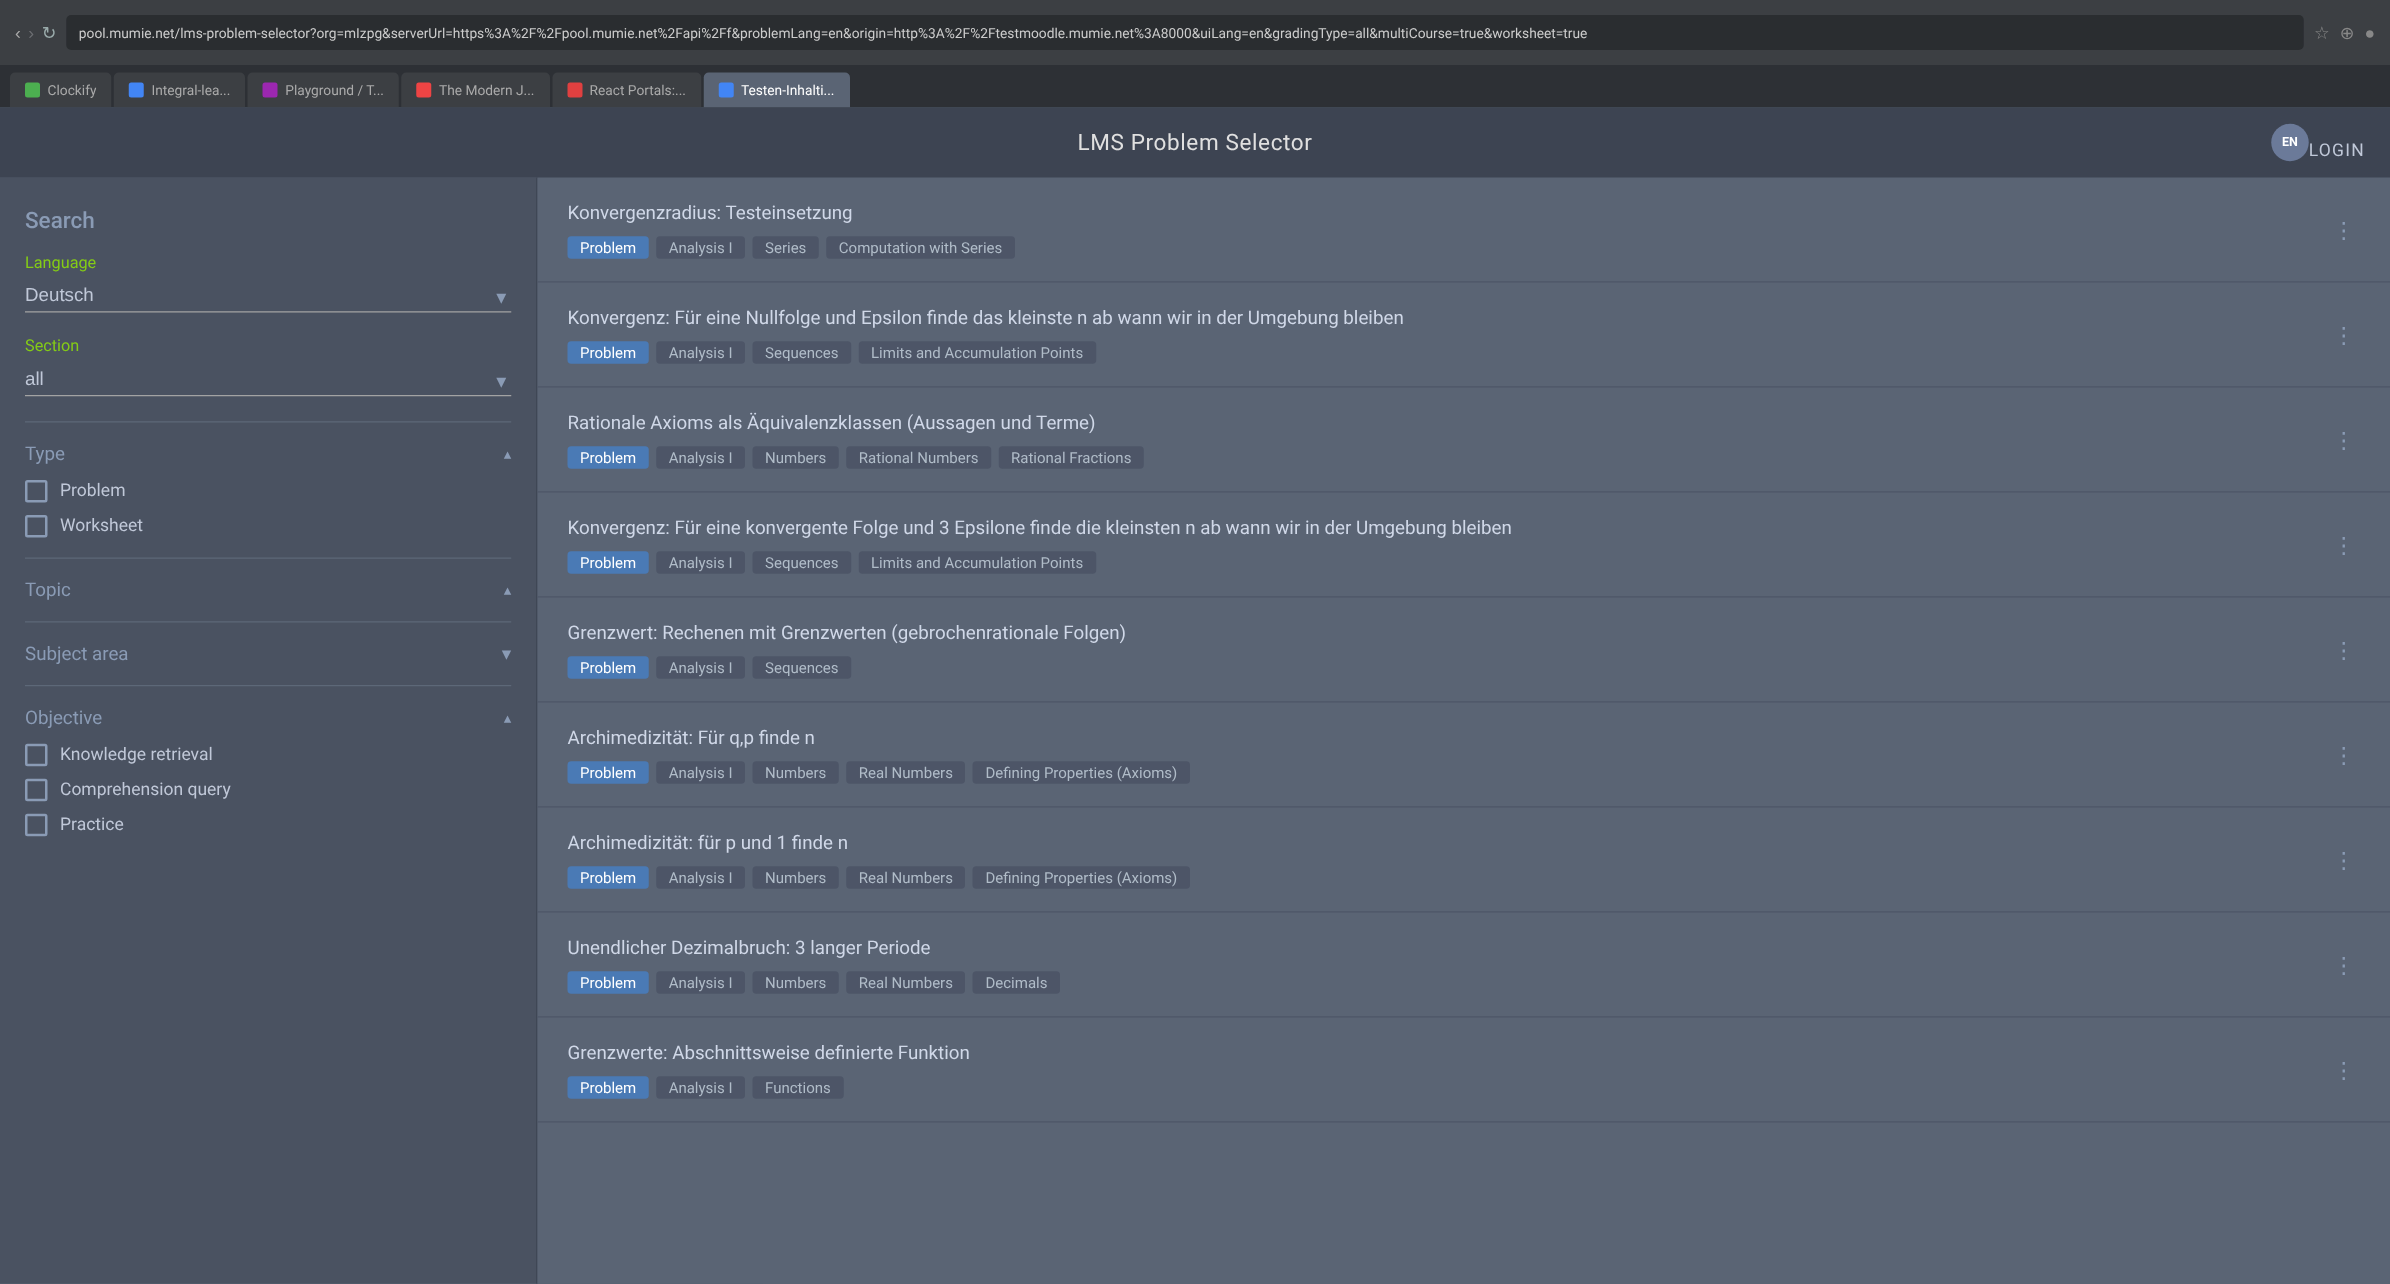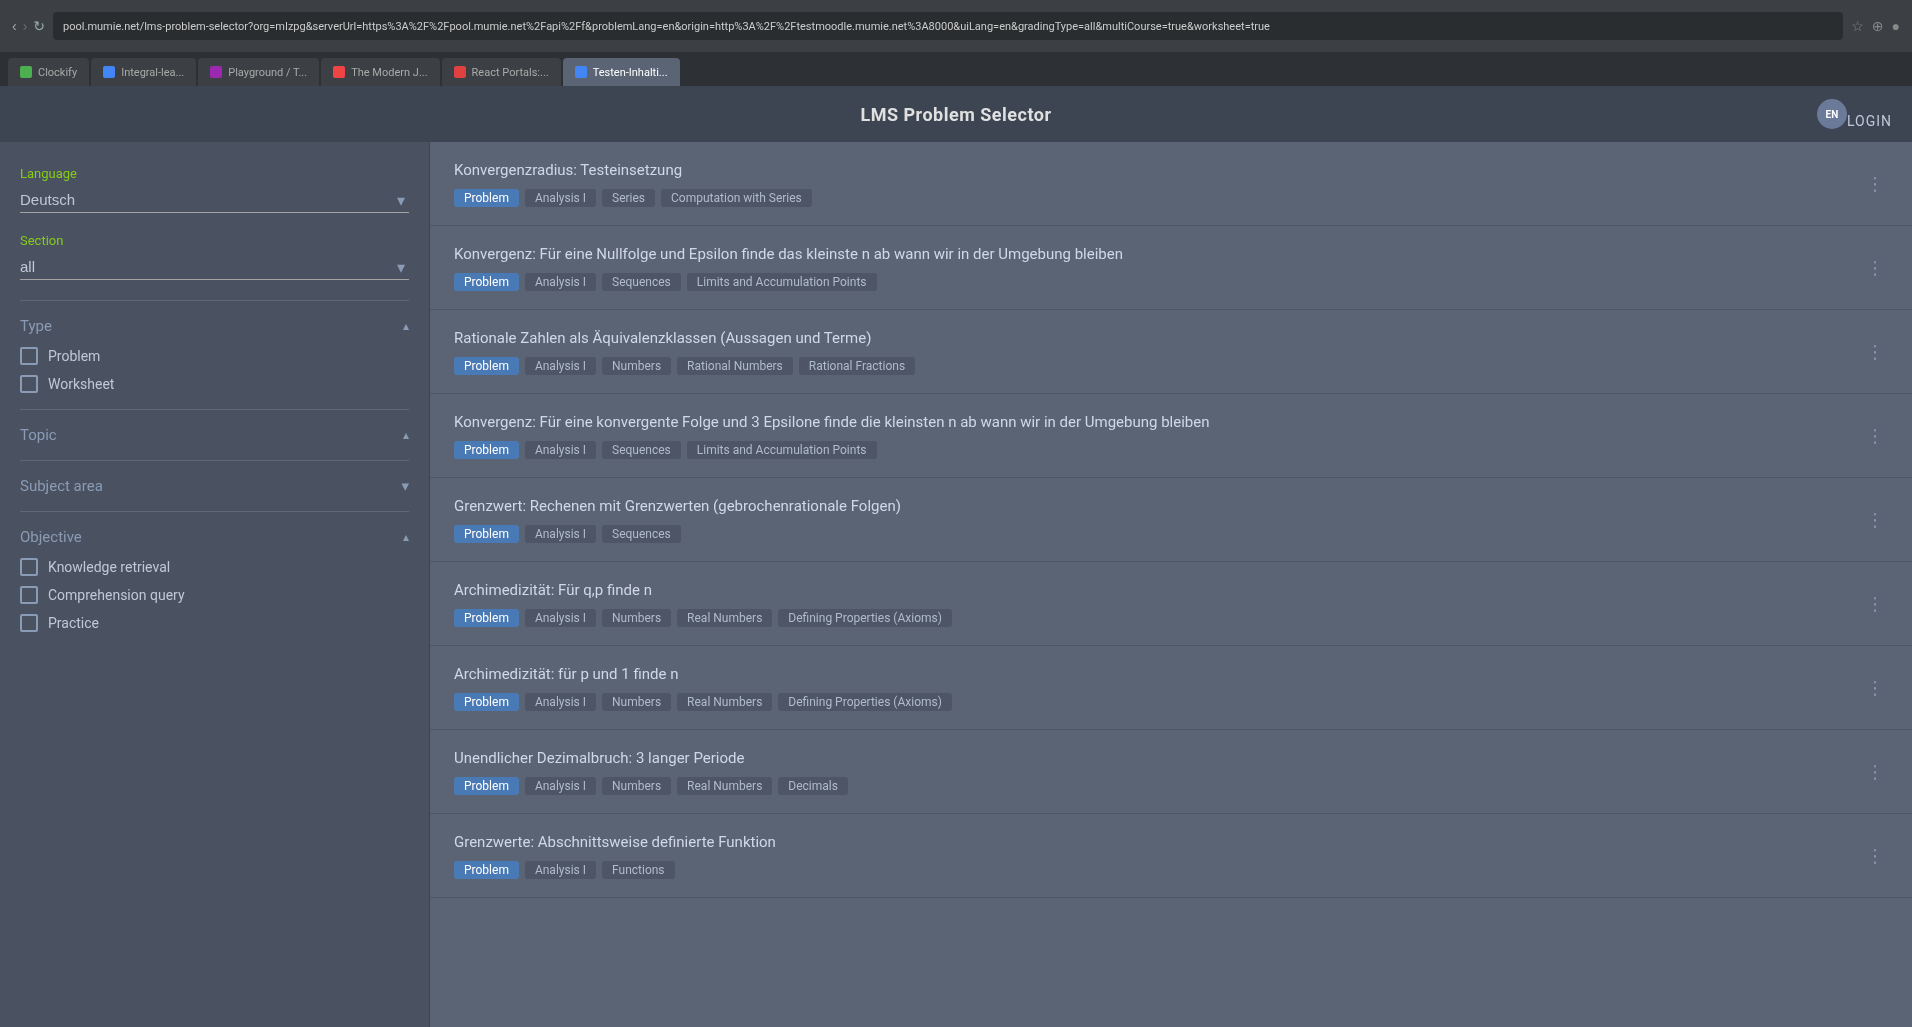--- a/index.html
+++ b/index.html
@@ -17,21 +17,21 @@
     
     .tabs-bar { background: #2d3035; height: 34px; display: flex; align-items: flex-end; padding: 0 8px; gap: 2px; overflow: hidden; }
     .tab { height: 28px; padding: 0 12px; border-radius: 4px 4px 0 0; display: flex; align-items: center; gap: 6px; font-size: 11px; cursor: pointer; white-space: nowrap; max-width: 180px; }
     .tab.active { background: #5a6474; color: #fff; }
     .tab.inactive { background: #3c3f43; color: #aaa; }
     .tab-favicon { width: 12px; height: 12px; border-radius: 2px; flex-shrink: 0; }
     .tab-label { overflow: hidden; text-overflow: ellipsis; white-space: nowrap; }
 
     
     .app-header { background: #3d4452; height: 56px; display: flex; align-items: center; justify-content: center; position: relative; }
-    .app-title { color: #e0e0e0; font-size: 18px; font-weight: 700; letter-spacing: 0.5px; }
+    .app-title { color: #e0e0e0; font-size: 18px; font-weight: 400; letter-spacing: 0.5px; }
     .header-right { position: absolute; right: 20px; display: flex; align-items: flex-end; }
     .lang-badge { width: 30px; height: 30px; border-radius: 50%; background: #6b7a99; display: flex; align-items: center; justify-content: center; color: #fff; font-size: 10px; font-weight: bold; }
     .login-btn { color: #c0c8d8; font-size: 14px; letter-spacing: 1px; cursor: pointer; }
 
     
     .main-layout { display: flex; height: calc(100vh - 52px - 34px - 56px); }
 
     
     .sidebar { width: 430px; min-width: 430px; background: #4a5261; padding: 24px 20px; overflow-y: auto; border-right: 1px solid #3d4452; }
     .sidebar-section-title { color: #8a9bb5; font-size: 18px; font-weight: 500; margin-bottom: 16px; }
@@ -114,20 +114,21 @@
   <div class="header-right">
     <div class="lang-badge">EN</div>
     <span class="login-btn">LOGIN</span>
   </div>
 </div>
 
 <div class="main-layout">
 
   <div class="sidebar">
 
+    <div class="sidebar-section-title">Search</div>
 
     <div class="filter-section">
       <div class="sidebar-field-label">Language</div>
       <div class="select-wrapper">
         <select>
           <option>Deutsch</option>
           <option>English</option>
         </select>
       </div>
     </div>
@@ -219,21 +220,21 @@
             <span class="tag tag-problem">Problem</span>
             <span class="tag tag-category">Analysis I</span>
             <span class="tag tag-category">Sequences</span>
             <span class="tag tag-category">Limits and Accumulation Points</span>
           </div>
         </div>
         <span class="more-icon">⋮</span>
       </div>
       <div class="problem-item">
         <div class="problem-info">
-          <div class="problem-title">Rationale Zahlen als Äquivalenzklassen (Aussagen und Terme)</div>
+          <div class="problem-title">Rationale Axioms als Äquivalenzklassen (Aussagen und Terme)</div>
           <div class="problem-tags">
             <span class="tag tag-problem">Problem</span>
             <span class="tag tag-category">Analysis I</span>
             <span class="tag tag-category">Numbers</span>
             <span class="tag tag-category">Rational Numbers</span>
             <span class="tag tag-category">Rational Fractions</span>
           </div>
         </div>
         <span class="more-icon">⋮</span>
       </div>

